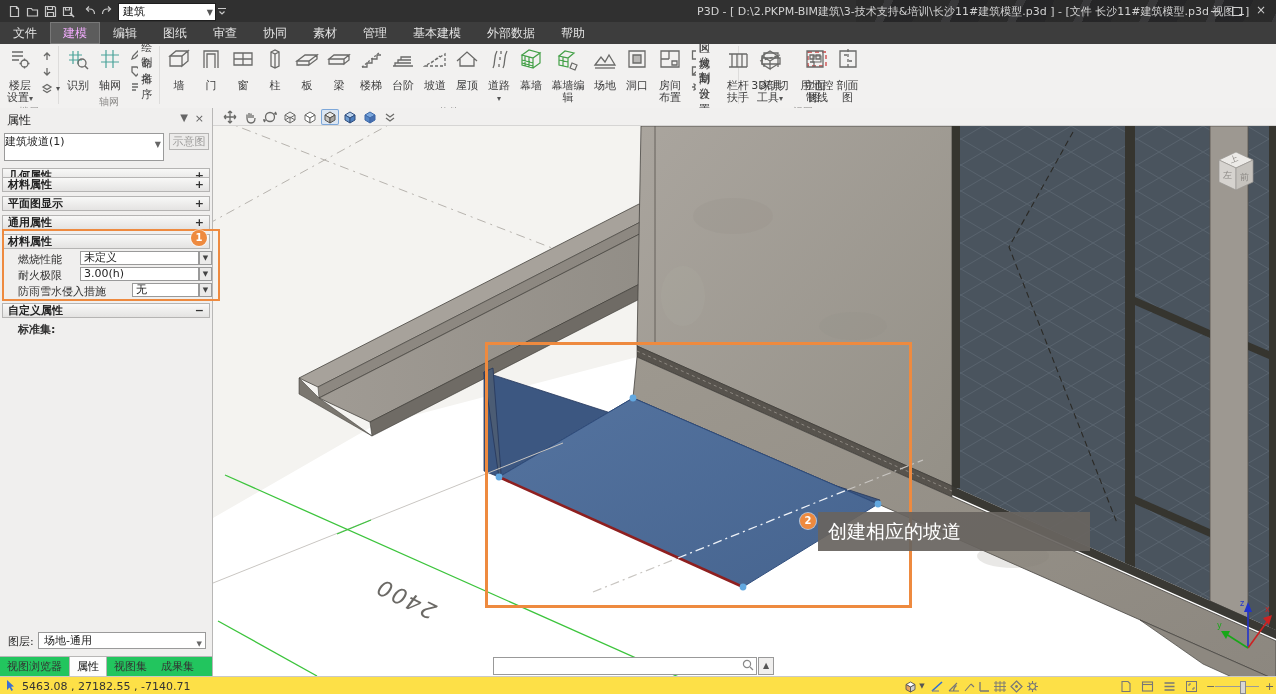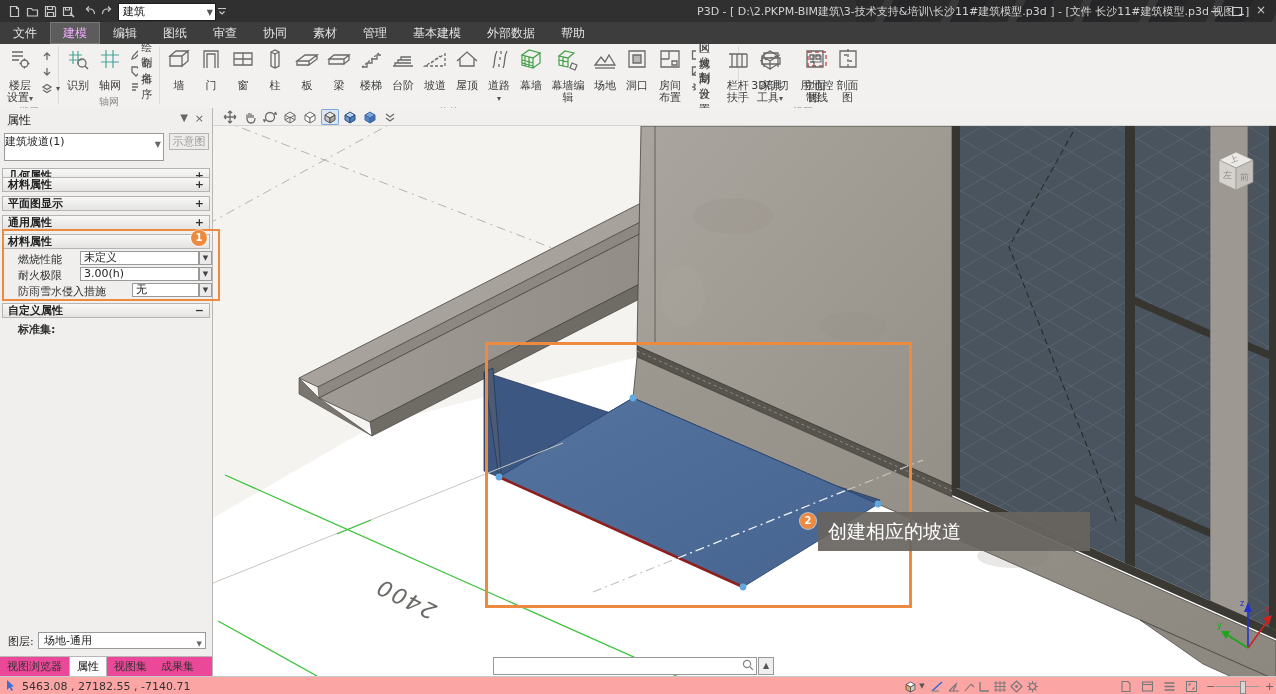--- a/index.html
+++ b/index.html
@@ -48,41 +48,41 @@
   .sec .st{position:absolute;right:5px;top:0;font-weight:bold;color:#333;}
   .prow{position:absolute;left:2px;width:208px;height:15px;font-size:11px;color:#333;}
   .plabel{position:absolute;left:16px;top:1px;white-space:nowrap;}
   .pinput{position:absolute;top:0;height:14px;background:#fff;border:1px solid #9a9a9a;box-sizing:border-box;
       font-size:11px;color:#222;line-height:12px;padding-left:3px;}
   .parrow{position:absolute;left:197px;top:0;width:13px;height:14px;border:1px solid #9a9a9a;background:#ebeae9;
       box-sizing:border-box;text-align:center;font-size:7px;color:#444;line-height:12px;}
   #layer-row{position:absolute;left:0;top:524px;width:212px;height:18px;font-size:11px;color:#222;}
   #layer-combo{position:absolute;left:38px;top:0;width:168px;height:17px;background:#fff;border:1px solid #9a9a9a;
       box-sizing:border-box;line-height:15px;padding-left:5px;}
-  #ptabs{position:absolute;left:0;top:548px;width:212px;height:19px;background:#ec4899;border-top:1px solid #b8b7b6;display:flex;}
+  #ptabs{position:absolute;left:0;top:548px;width:212px;height:19px;background:#22c55e;border-top:1px solid #b8b7b6;display:flex;}
   .ptab{font-size:11px;color:#333;padding:2px 7px 0 7px;height:19px;box-sizing:border-box;}
   .ptab.active{background:#fdfdfd;border-left:1px solid #b8b7b6;border-right:1px solid #b8b7b6;color:#000;}
   
   #viewtoolbar{position:absolute;left:213px;top:108px;width:1063px;height:18px;background:#f1f0ef;border-bottom:1px solid #d6d5d4;display:flex;align-items:center;padding-left:8px;box-sizing:border-box;}
   .vtb{width:18px;height:16px;display:flex;align-items:center;justify-content:center;margin-right:2px;border-radius:2px;}
   .vtb.sel{background:#dce6f2;box-shadow:inset 0 0 0 1px #7da7d9;}
   #scene{position:absolute;left:213px;top:126px;width:1063px;height:550px;}
   
   .callout{position:absolute;background:rgba(104,100,96,.93);color:#fff;font-size:19px;line-height:29px;z-index:6;}
   .badge{position:absolute;width:16px;height:16px;border-radius:50%;background:#ee8a3f;color:#fff;font-size:10px;font-weight:bold;
       text-align:center;line-height:16px;z-index:7;box-shadow:0 0 0 1px rgba(255,255,255,.6);}
   .hlrect{position:absolute;border:3px solid #ee8a3f;z-index:5;}
   #searchbar{position:absolute;left:493px;top:657px;width:281px;height:18px;z-index:6;}
   #search-input{position:absolute;left:0;top:0;width:264px;height:18px;border:1px solid #999;background:#fff;box-sizing:border-box;
       font-size:11px;padding:0 18px 0 4px;font-family:inherit;}
   #search-mag{position:absolute;right:20px;top:2px;}
   #search-up{position:absolute;right:0;top:0;width:16px;height:18px;border:1px solid #999;background:#f0efee;box-sizing:border-box;
       text-align:center;font-size:8px;color:#555;line-height:16px;}
   
-  #statusbar{position:absolute;left:0;top:676px;width:1276px;height:18px;background:#fca5a5;border-top:1px solid #c9c8c7;font-size:11px;color:#333;}
+  #statusbar{position:absolute;left:0;top:676px;width:1276px;height:18px;background:#fde047;border-top:1px solid #c9c8c7;font-size:11px;color:#333;}
   .sic{position:absolute;top:2px;width:15px;height:14px;display:flex;align-items:center;justify-content:center;}
 </style>
 </head>
 <body>
 <div id="app">
 
 <div id="titlebar">
   <div class="qbtn" style="left:6px">
         <svg width="13" height="13">
           <path d="M2.5 1.5h6l2 2v8h-8z"></path>

